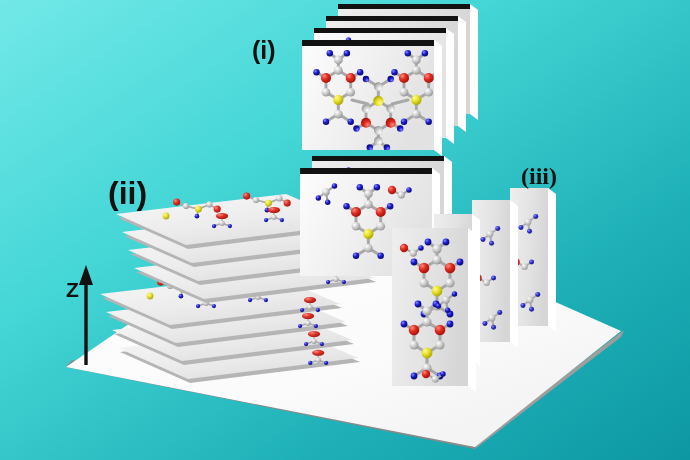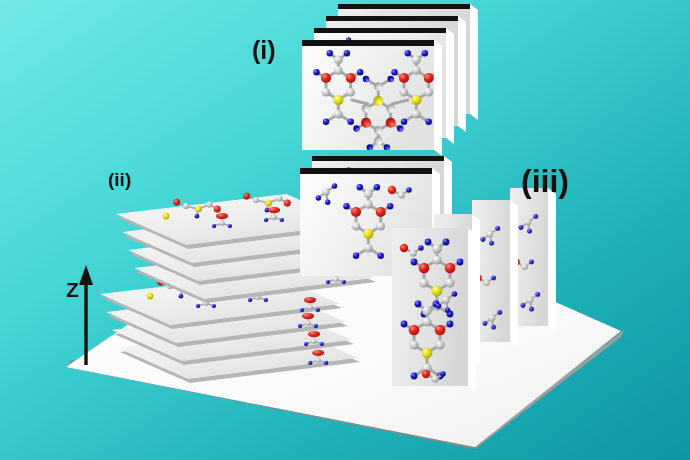--- a/index.html
+++ b/index.html
@@ -15,22 +15,22 @@
   .lbl{
     position:absolute;
     font-family:"Liberation Sans", sans-serif;
     font-weight:bold;
     color:#111111;
     letter-spacing:0px;
     white-space:nowrap;
     user-select:none;
   }
   #lbl-i{ left:252px; top:36px; font-size:25px; }
-  #lbl-ii{ left:108px; top:169px; font-size:19px; }
-  #lbl-iii{ left:521px; top:163px; font-size:32px; }
+  #lbl-ii{ left:108px; top:175px; font-size:32px; }
+  #lbl-iii{ left:521px; top:163px; font-size:24px;font-family:Liberation Serif, serif; }
   #lbl-z{ left:66px; top:278px; font-size:21px; }
 </style>
 </head>
 <body>
 
 <div id="scene">
 
 <svg width="690" height="460" viewBox="0 0 690 460" xmlns="http://www.w3.org/2000/svg">
   <defs>
     <linearGradient id="bg" x1="0" y1="0" x2="1" y2="1">

